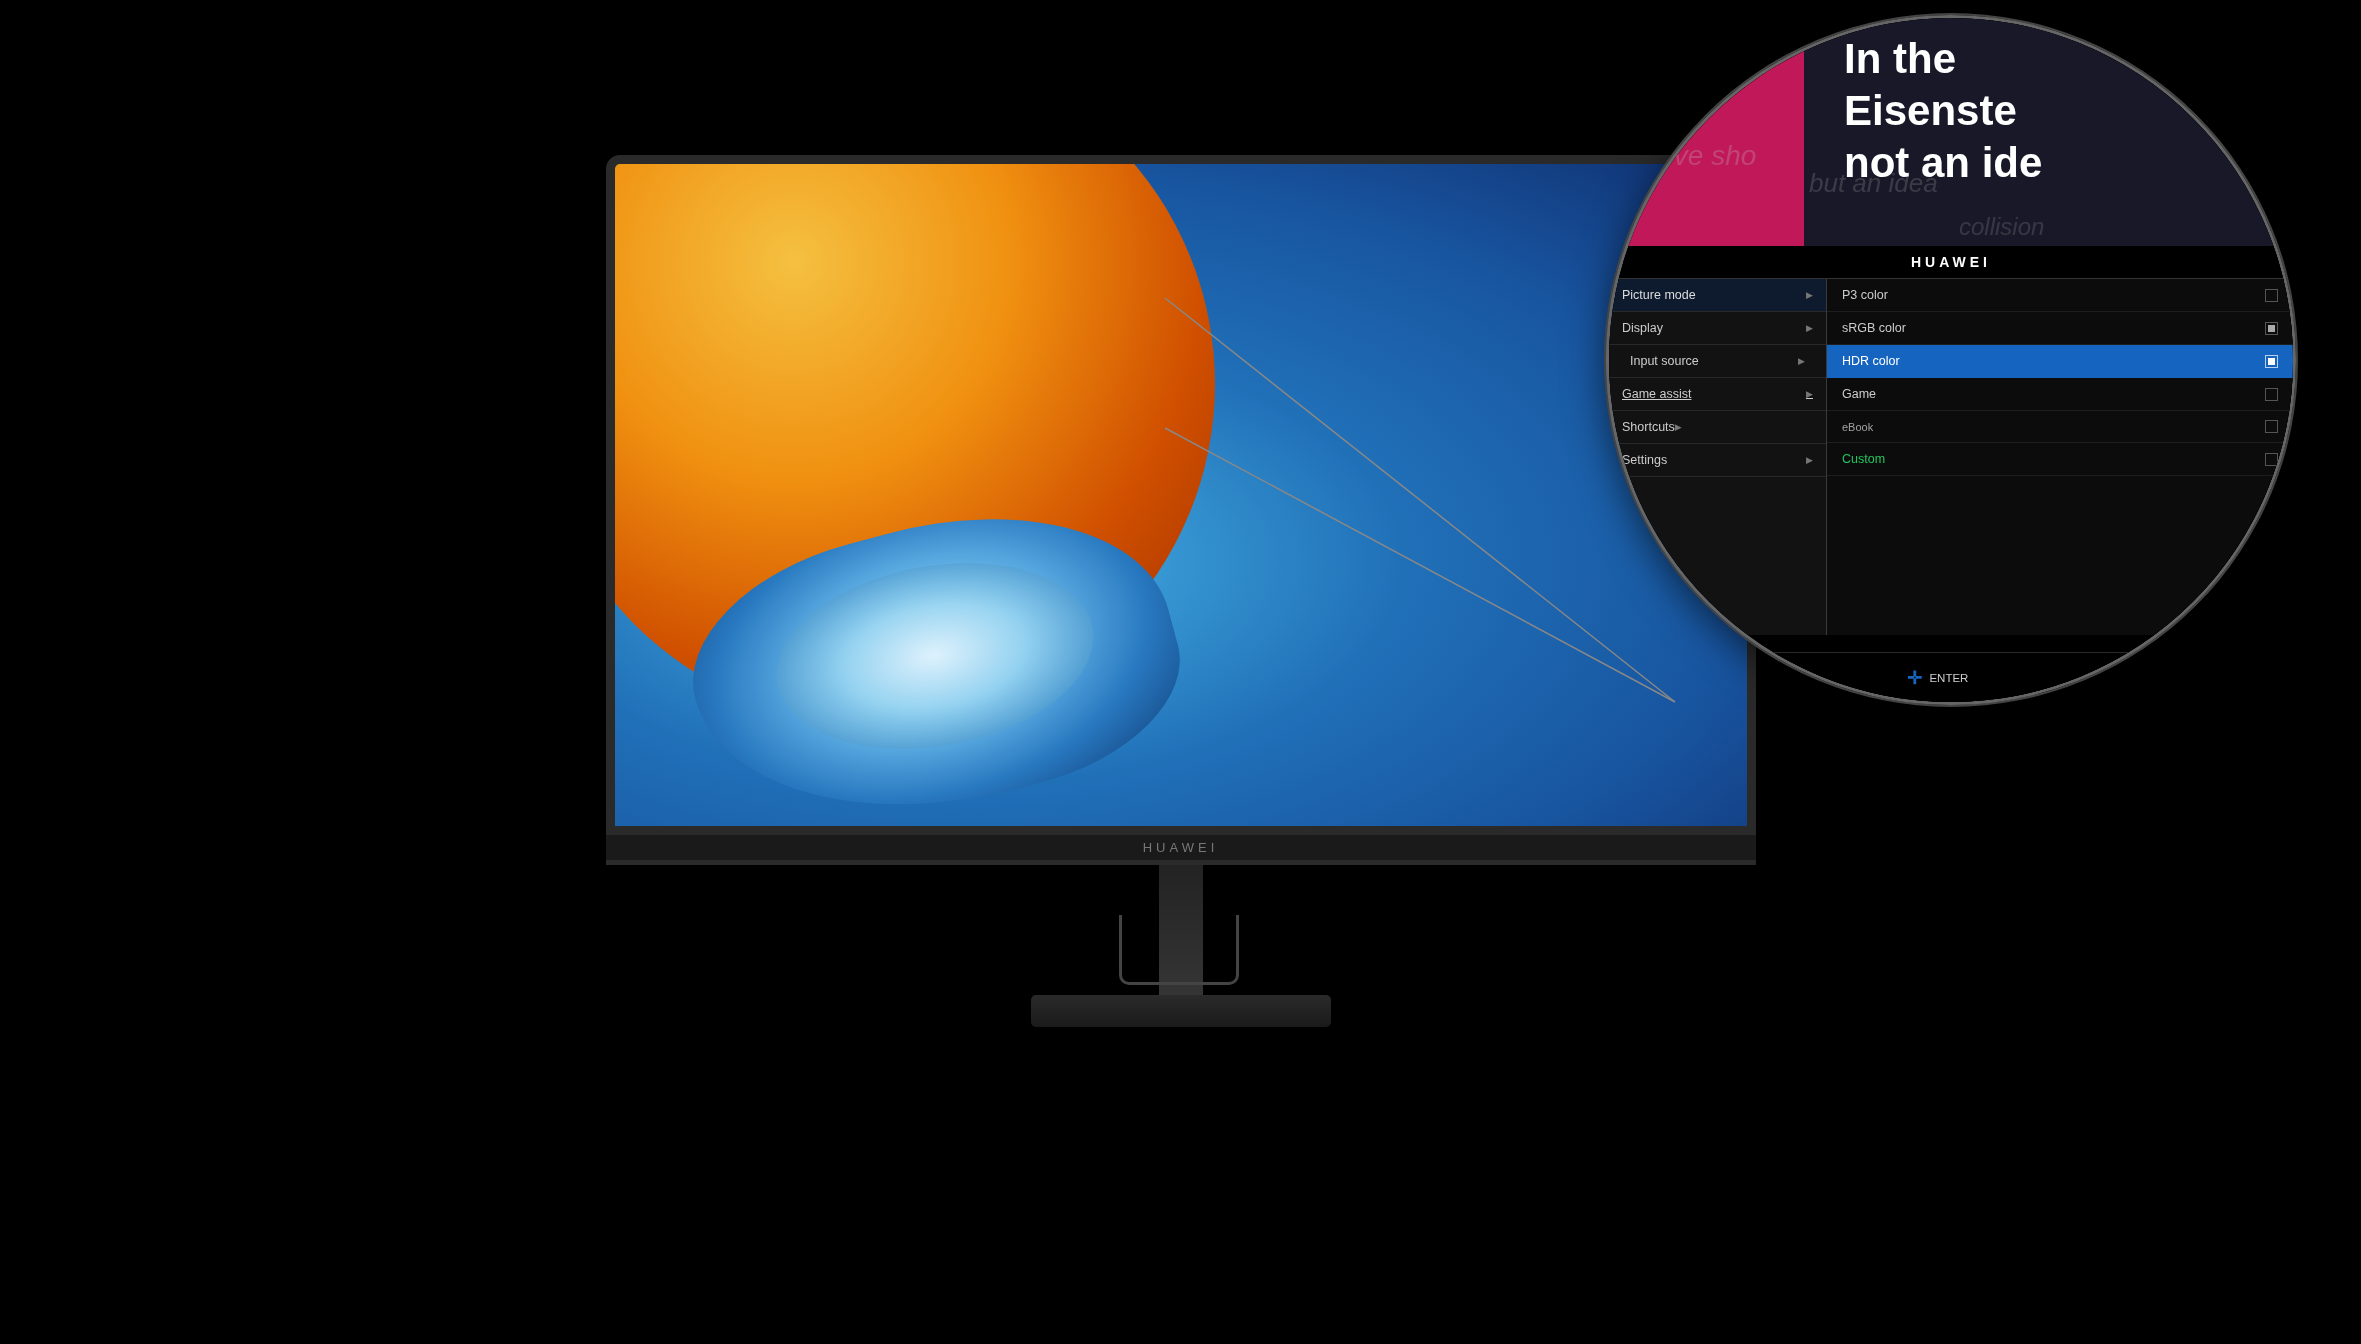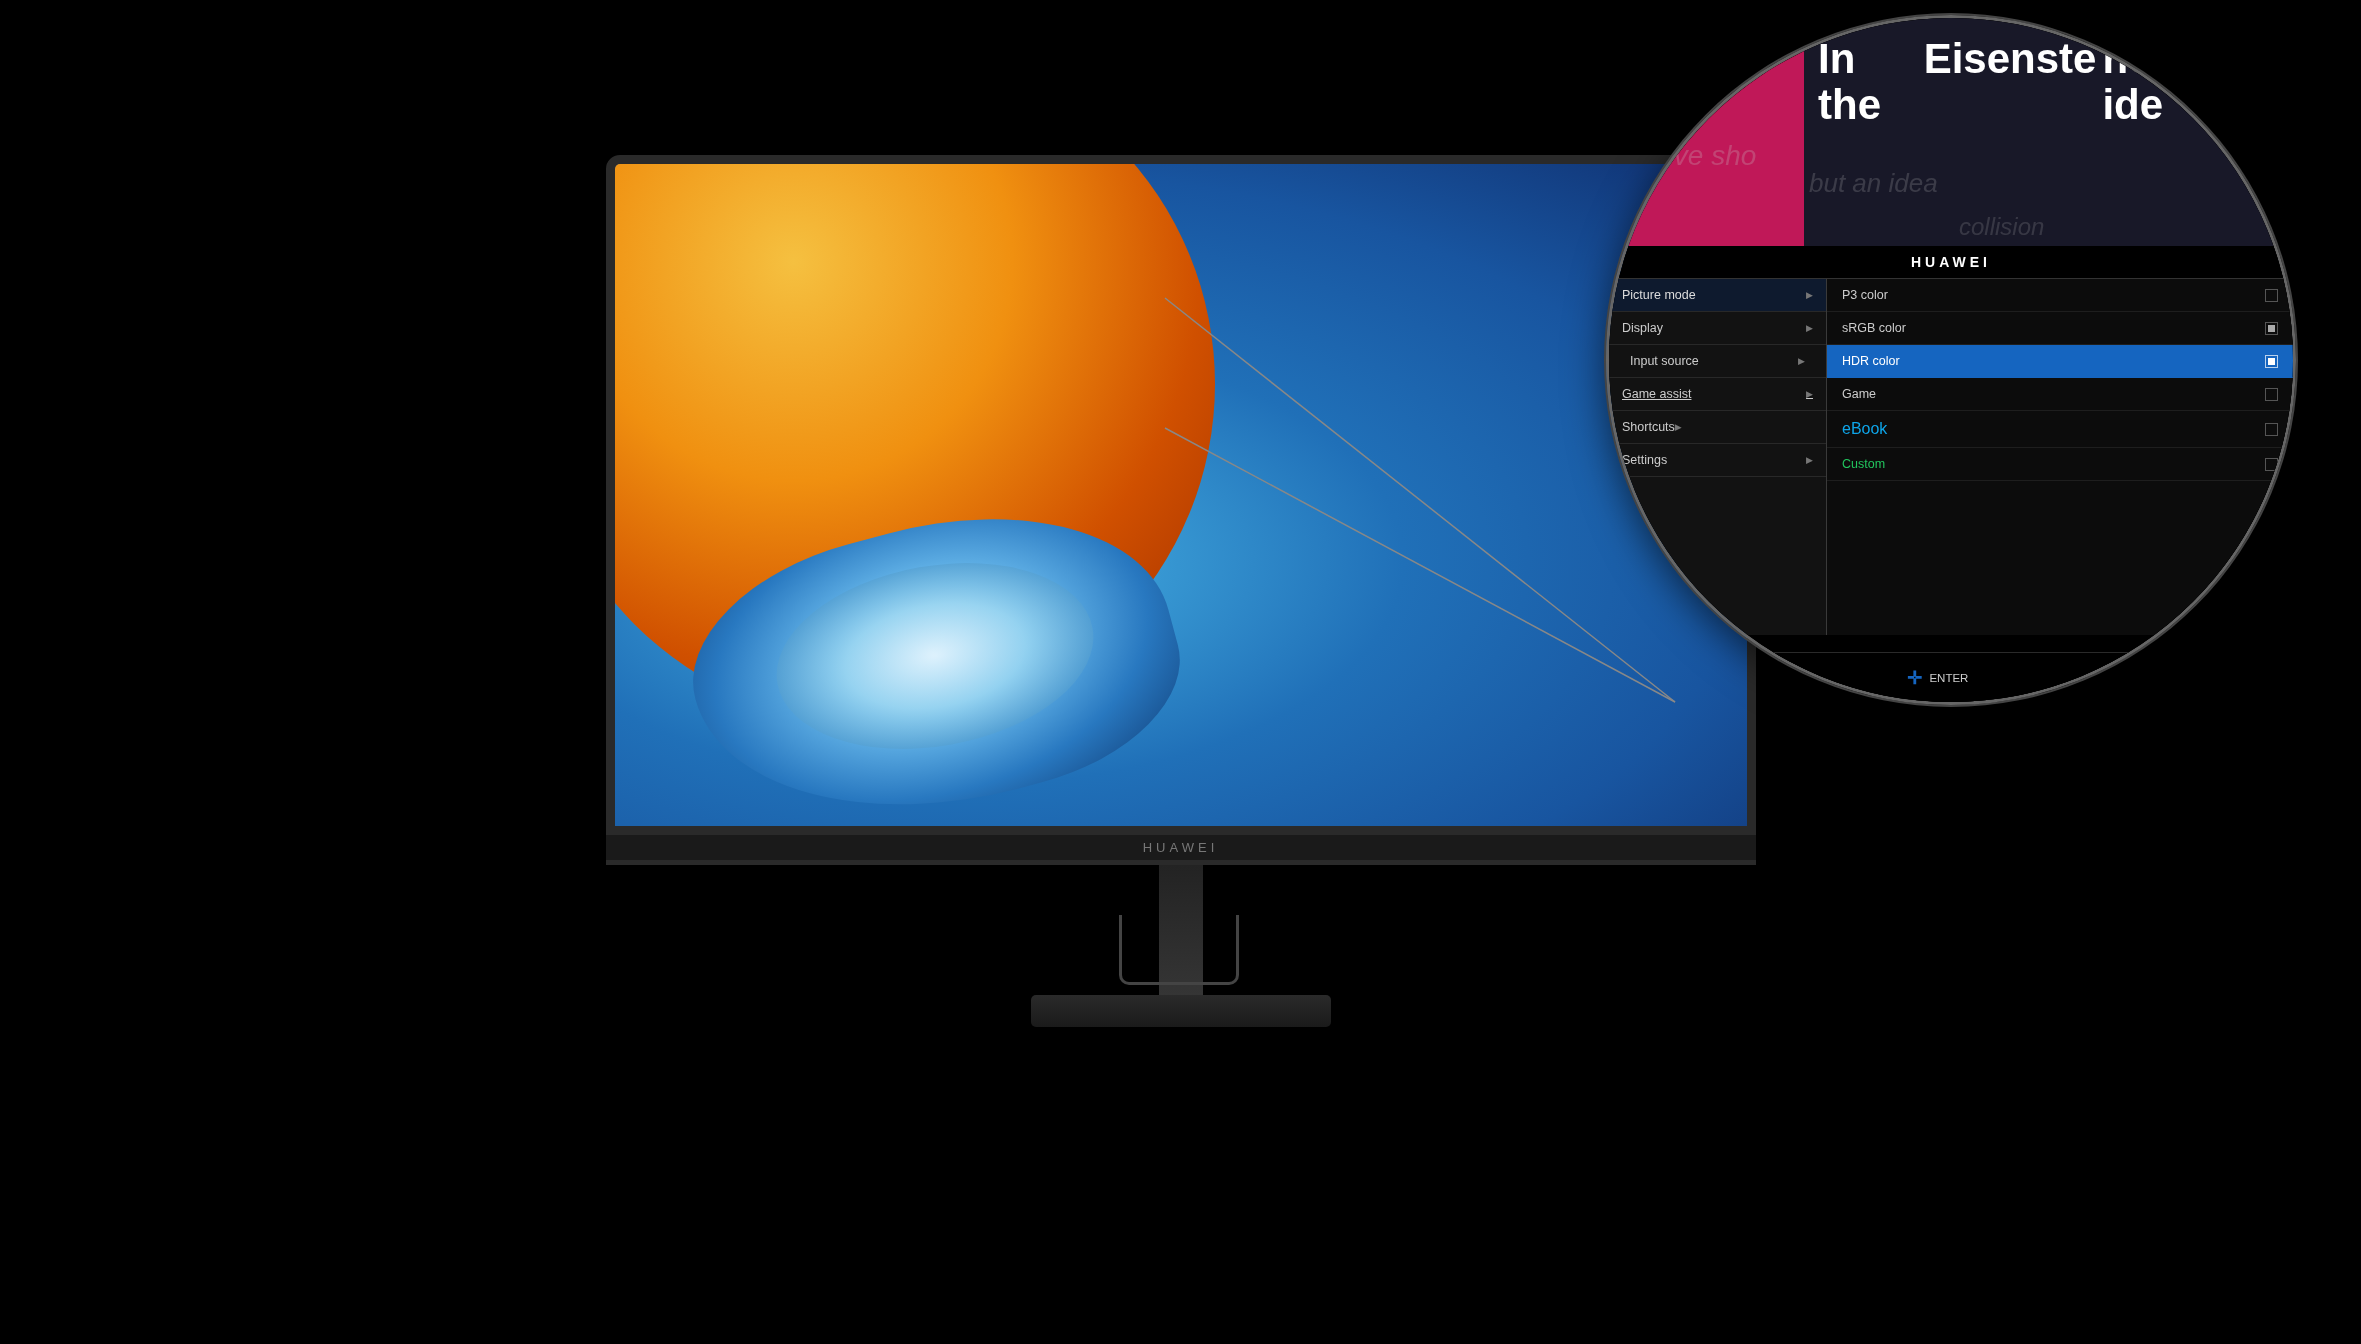--- a/index.html
+++ b/index.html
@@ -47,21 +47,21 @@
   </div>
 
   <div style="position:absolute;top:15px;right:65px;width:690px;height:690px;border-radius:50%;overflow:hidden;border:3px solid #666;box-shadow:0 0 0 2px #444,0 10px 40px rgba(0,0,0,0.6);">
 
     <div style="width:100%;height:100%;position:relative;background:#000;">
 
       <div style="position:absolute;top:0;left:0;right:0;height:228px;display:flex;">
 
         <div style="width:195px;height:228px;background:#c01858;flex-shrink:0;"></div>
 
-        <div style="flex:1;background:#181828;padding:18px 14px;display:flex;flex-direction:row;gap:6px;overflow:hidden;">
+        <div style="flex:1;background:#181828;padding:18px 40px;display:flex;flex-direction:column;gap:6px;overflow:hidden;">
           <span style="color:white;font-size:42px;font-weight:bold;line-height:1.1;">In the</span>
           <span style="color:white;font-size:42px;font-weight:bold;line-height:1.1;">Eisenste</span>
           <span style="color:white;font-size:42px;font-weight:bold;line-height:1.1;">not an ide</span>
         </div>
       </div>
 
       <div style="position:absolute;top:122px;left:15px;color:rgba(200,200,200,0.25);font-size:28px;font-style:italic;white-space:nowrap;">essive sho</div>
       <div style="position:absolute;top:150px;left:200px;color:rgba(200,200,200,0.2);font-size:26px;font-style:italic;white-space:nowrap;">but an idea</div>
       <div style="position:absolute;top:195px;left:350px;color:rgba(200,200,200,0.18);font-size:24px;font-style:italic;white-space:nowrap;">collision</div>
 
@@ -116,21 +116,21 @@
             <div style="display:flex;align-items:center;justify-content:space-between;padding:9px 15px;color:white;font-size:12.5px;border-bottom:1px solid #1565C0;background:#1565C0;">
               <span>HDR color</span>
               <span style="width:13px;height:13px;border:1px solid rgba(255,255,255,0.7);display:inline-block;position:relative;">
                 <span style="position:absolute;top:2px;left:2px;right:2px;bottom:2px;background:white;"></span>
               </span>
             </div>
             <div style="display:flex;align-items:center;justify-content:space-between;padding:9px 15px;color:#ccc;font-size:12.5px;border-bottom:1px solid #1e1e1e;">
               <span>Game</span>
               <span style="width:13px;height:13px;border:1px solid #555;display:inline-block;"></span>
             </div>
-            <div style="display:flex;align-items:center;justify-content:space-between;padding:9px 15px;color:#0ea5e9;font-size:16px;border-bottom:1px solid #1e1e1e;">
+            <div style="display:flex;align-items:center;justify-content:space-between;padding:9px 15px;color:#a3a3a3;font-size:11px;border-bottom:1px solid #1e1e1e;">
               <span>eBook</span>
               <span style="width:13px;height:13px;border:1px solid #555;display:inline-block;"></span>
             </div>
             <div style="display:flex;align-items:center;justify-content:space-between;padding:9px 15px;color:#22c55e;font-size:12.5px;border-bottom:1px solid #1e1e1e;">
               <span>Custom</span>
               <span style="width:13px;height:13px;border:1px solid #555;display:inline-block;"></span>
             </div>
           </div>
         </div>
 

